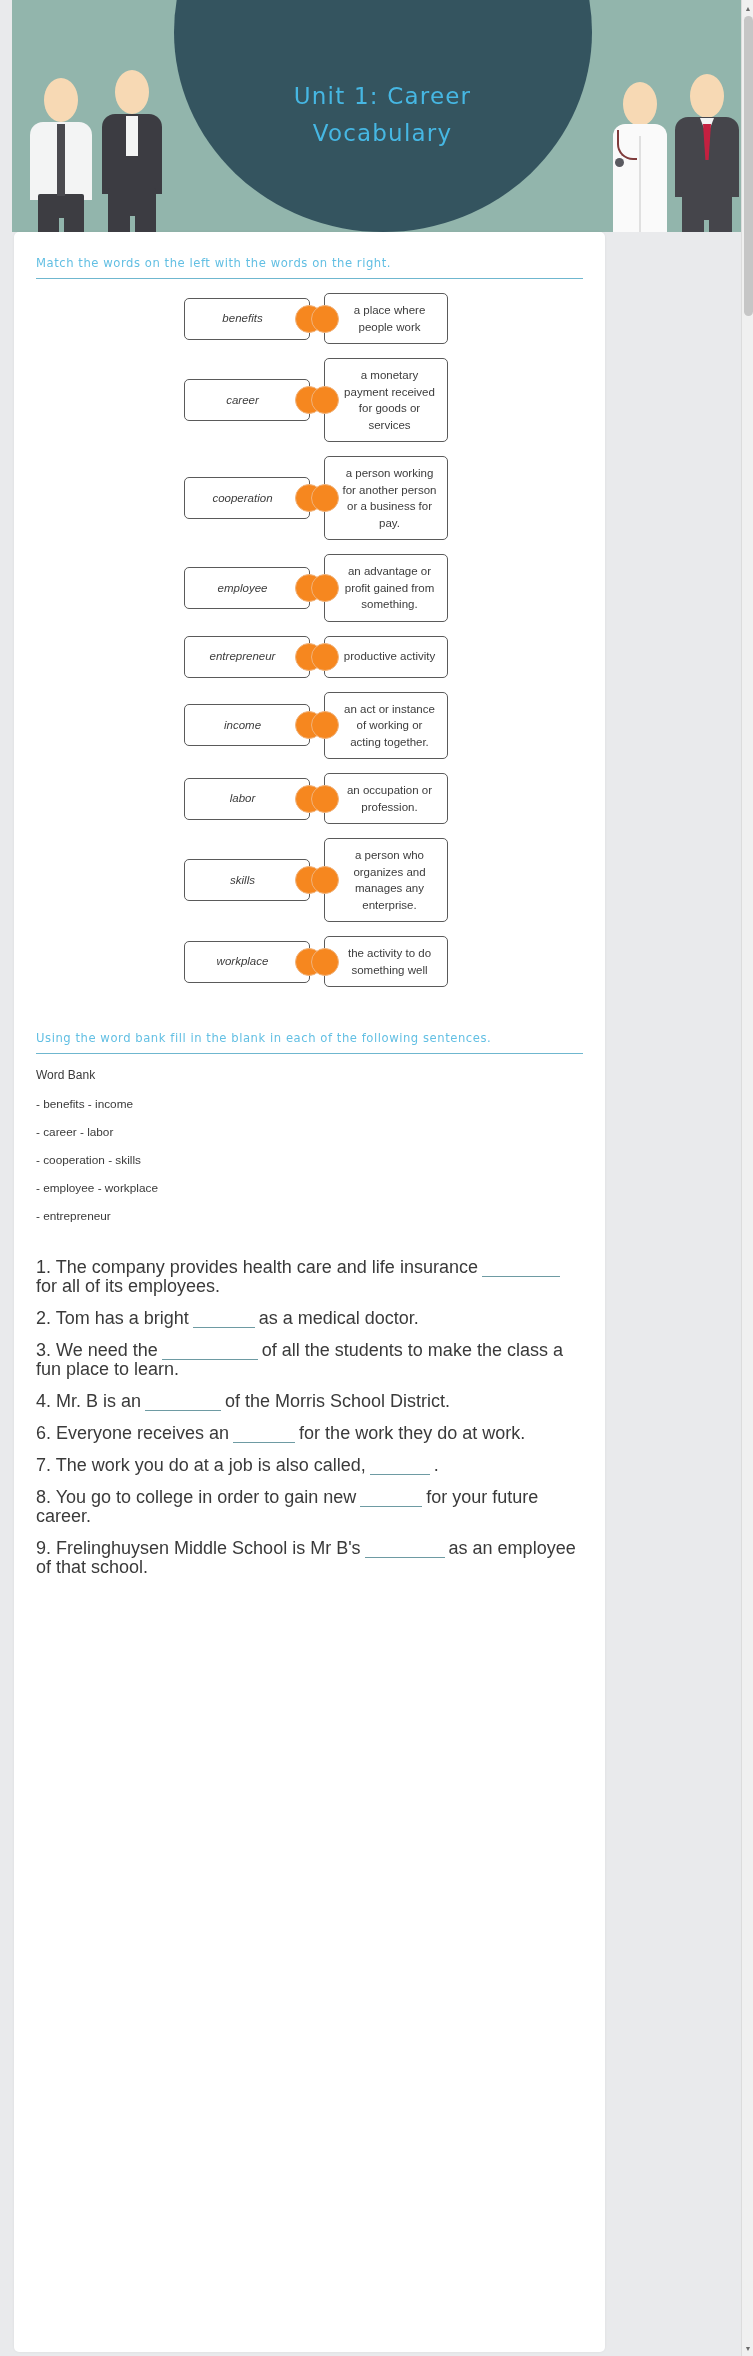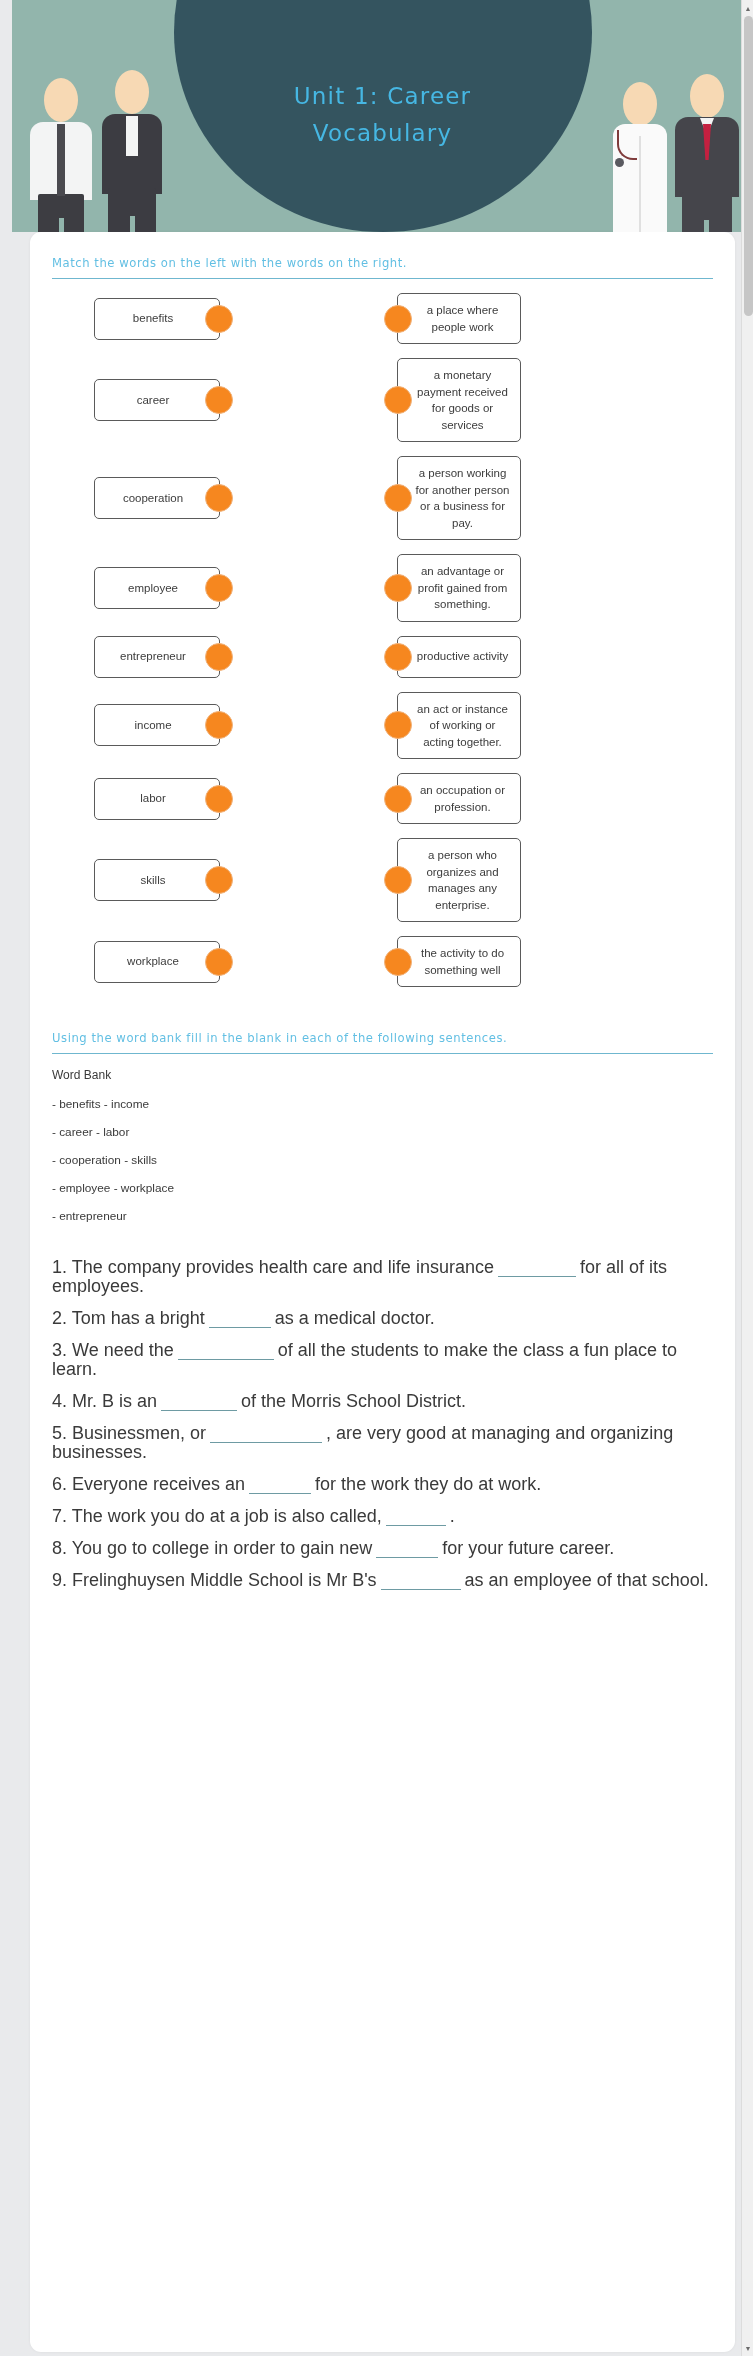--- a/index.html
+++ b/index.html
@@ -79,25 +79,25 @@
   .p4 .shirtv { position:absolute; left:25px; top:44px; width:14px; height:18px; background:#f3f4f4;
      clip-path: polygon(0 0, 100% 0, 50% 100%);}
   .p4 .redtie { position:absolute; left:28px; top:50px; width:8px; height:36px; background:#c42040;
      clip-path: polygon(0 0, 100% 0, 70% 100%, 30% 100%); }
   .p4 .legs { position:absolute; left:7px; top:118px; width:50px; height:68px; background:#45454b; border-radius:2px;}
   .p4 .gap { position:absolute; left:29px; top:146px; width:5px; height:40px; background:#92b5ac;}
 
   
   .card {
     position: relative;
-    margin: 0 auto 0 18px;
-    width: 705px;
+    margin: 0 auto 0 2px;
+    width: 591px;
     background: #ffffff;
     padding: 20px 22px 46px 22px;
-    border-radius: 11px;
+    border-radius: 5px;
     min-height: 2120px;
     box-shadow: 0 0 3px rgba(0,0,0,0.06);
   }
 
   .instruction {
     color: #62bfe3;
     font-size: 11.6px;
     font-family: "DejaVu Sans", sans-serif;
     letter-spacing: 0.55px;
     padding: 4px 0 8px 0;
@@ -107,21 +107,21 @@
     margin-bottom: 14px;
   }
 
   
   .match-list { margin-top: 6px; }
   .match-row {
     display: flex;
     align-items: center;
     margin-bottom: 14px;
   }
-  .col-left  { width: 50%; display:flex; justify-content:flex-start; padding-left: 42px;}
+  .col-left  { width: 50%; display:flex; justify-content:flex-end; padding-left: 42px; font-style: italic;}
   .col-right { width: 50%; display:flex; justify-content:flex-start; padding-left: 14px;}
 
   .mbox {
     position: relative;
     border: 1px solid #5a5a5a;
     border-radius: 5px;
     background: #fff;
     display: flex;
     align-items: center;
     justify-content: center;
@@ -390,21 +390,20 @@
             <div class="wb-line">- employee - workplace</div>
             <div class="wb-line">- entrepreneur</div>
           </div>
       </div>
 
       <div class="sentences" id="sentences">
           <div class="sentence"><span>1. </span><span>The company provides health care and life insurance</span><span class="blank" style="width: 78px;"></span><span>for all of its employees.</span></div>
           <div class="sentence"><span>2. </span><span>Tom has a bright</span><span class="blank" style="width: 62px;"></span><span>as a medical doctor.</span></div>
           <div class="sentence"><span>3. </span><span>We need the</span><span class="blank" style="width: 96px;"></span><span>of all the students to make the class a fun place to learn.</span></div>
           <div class="sentence"><span>4. </span><span>Mr. B is an</span><span class="blank" style="width: 76px;"></span><span>of the Morris School District.</span></div>
-          <div class="sentence"><span>5. </span><span>Businessmen, or</span><span class="blank" style="width: 112px;"></span><span>, are very good at managing and organizing businesses.</span></div>
           <div class="sentence"><span>6. </span><span>Everyone receives an</span><span class="blank" style="width: 62px;"></span><span>for the work they do at work.</span></div>
           <div class="sentence"><span>7. </span><span>The work you do at a job is also called,</span><span class="blank" style="width: 60px;"></span><span>.</span></div>
           <div class="sentence"><span>8. </span><span>You go to college in order to gain new</span><span class="blank" style="width: 62px;"></span><span>for your future career.</span></div>
           <div class="sentence"><span>9. </span><span>Frelinghuysen Middle School is Mr B's</span><span class="blank" style="width: 80px;"></span><span>as an employee of that school.</span></div>
         </div>
     </div>
 
   </div>
 
   <div class="scrollbar">

